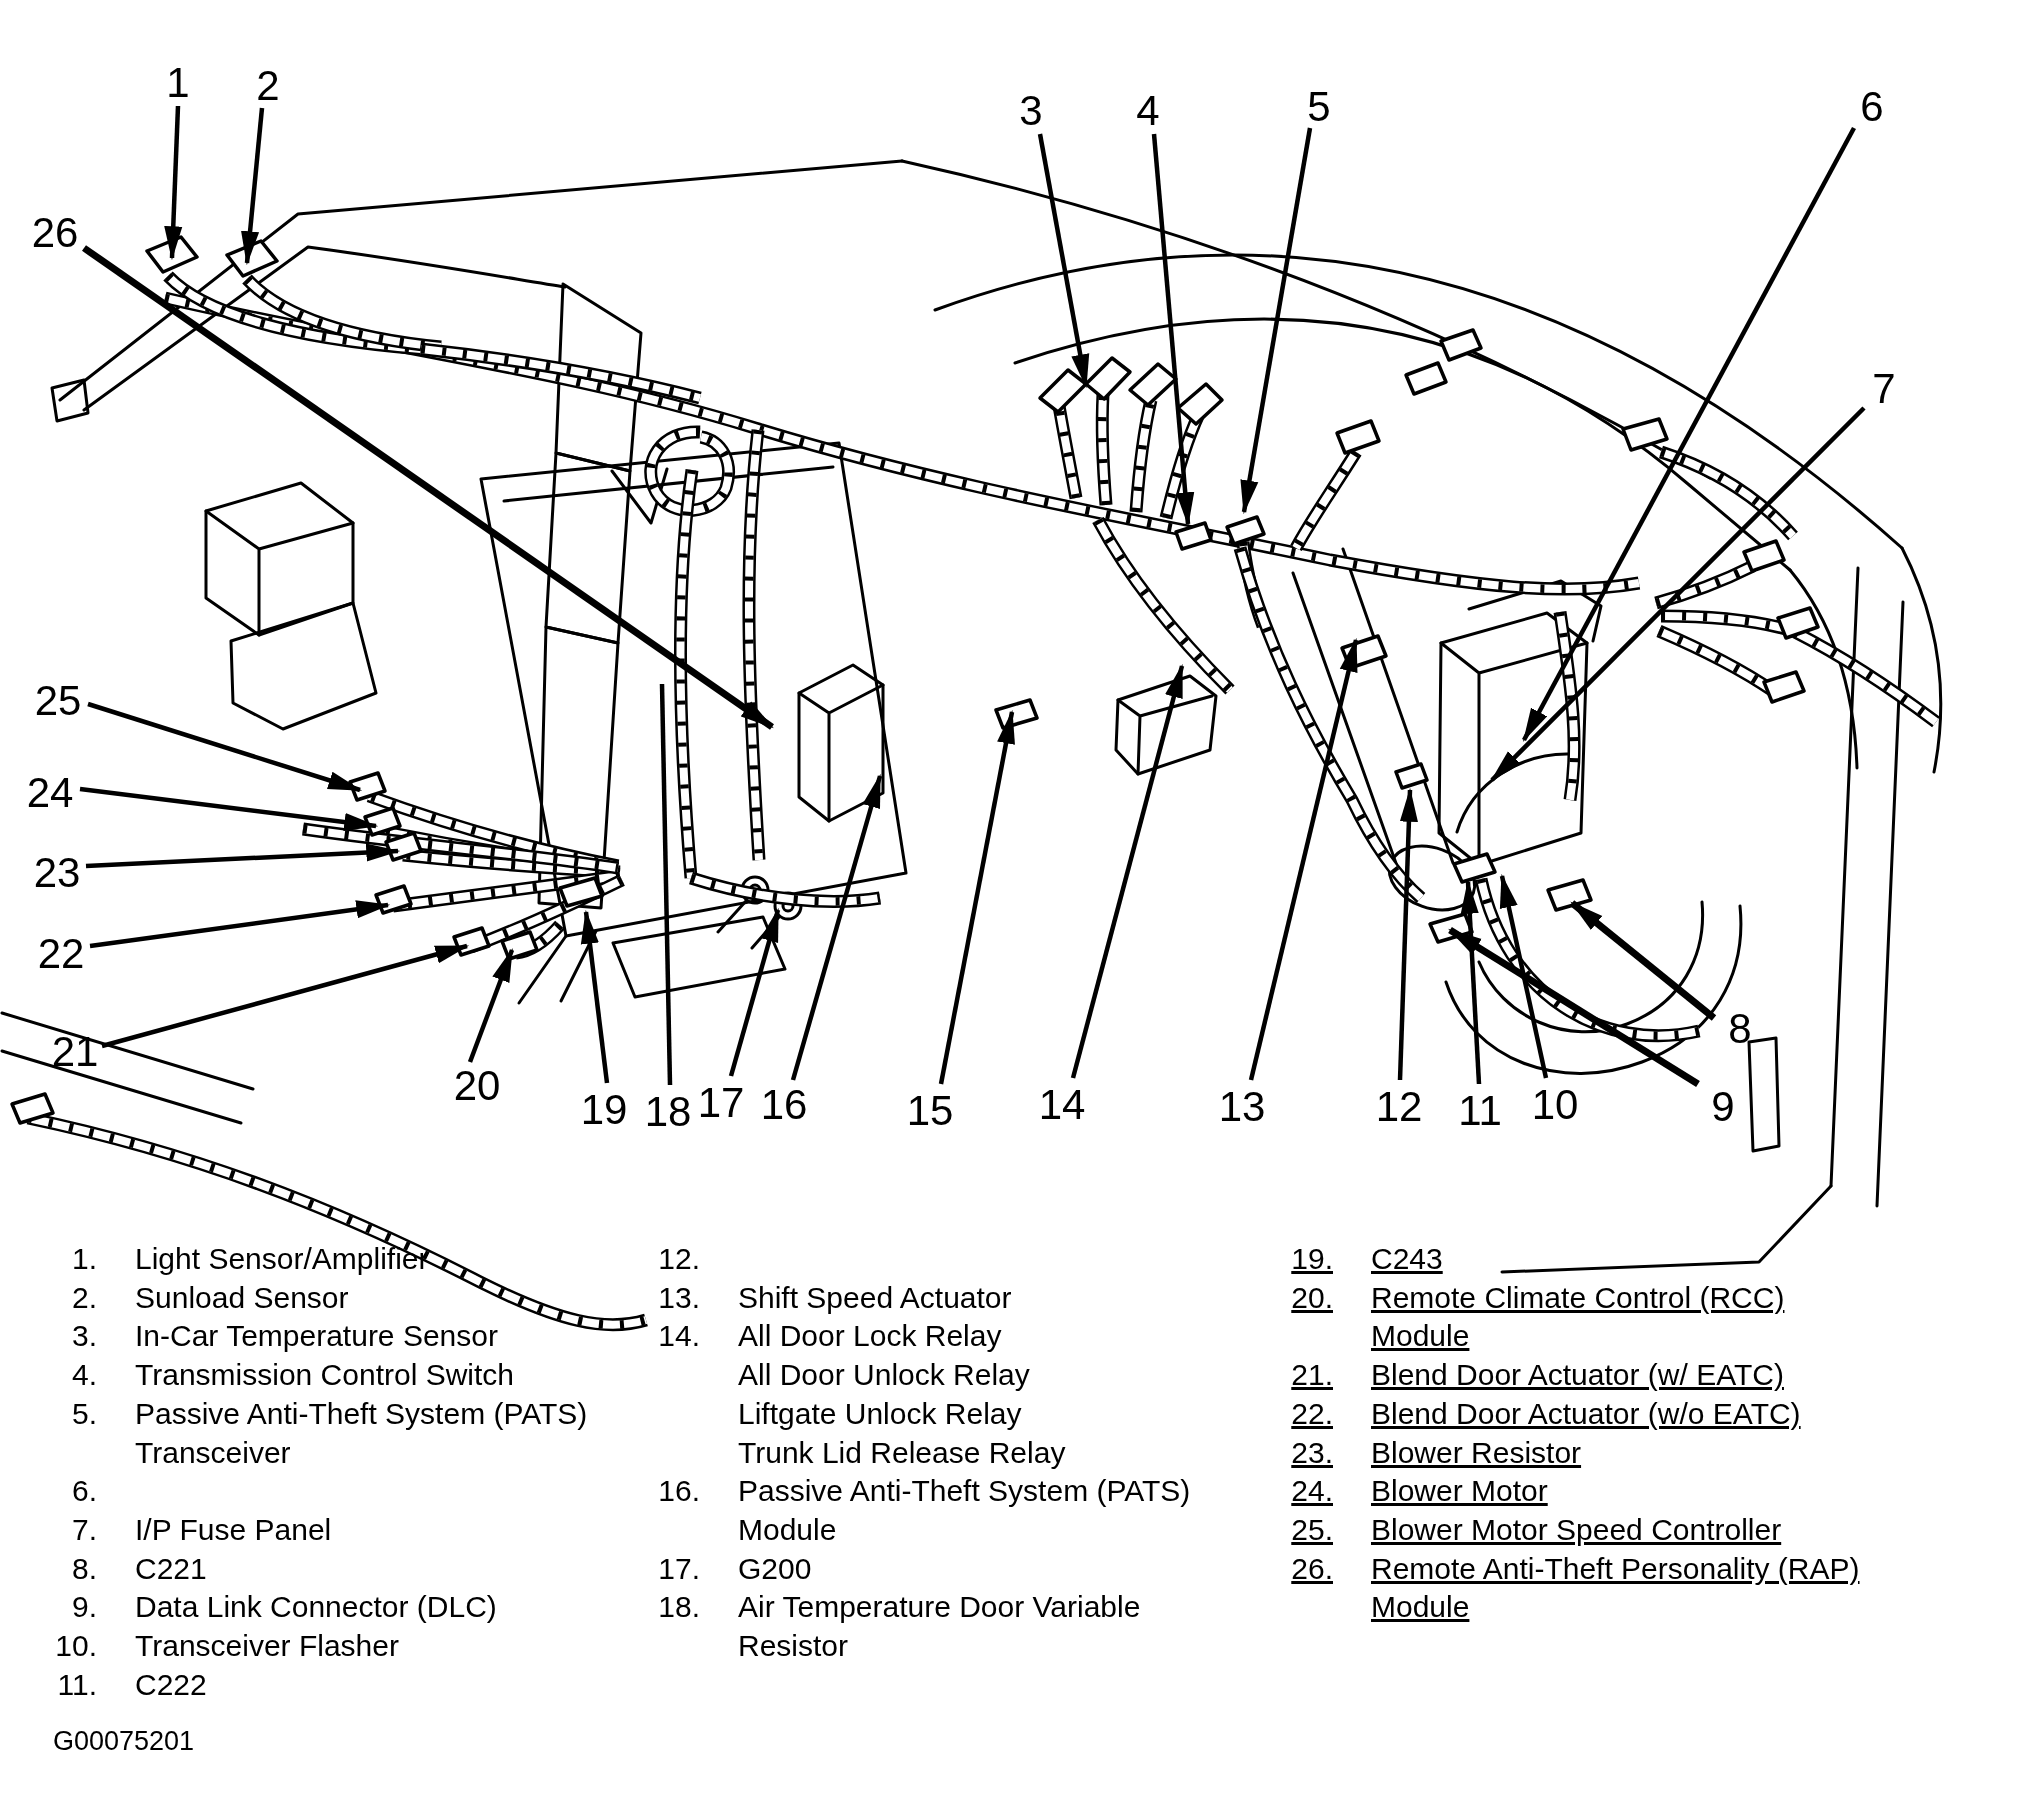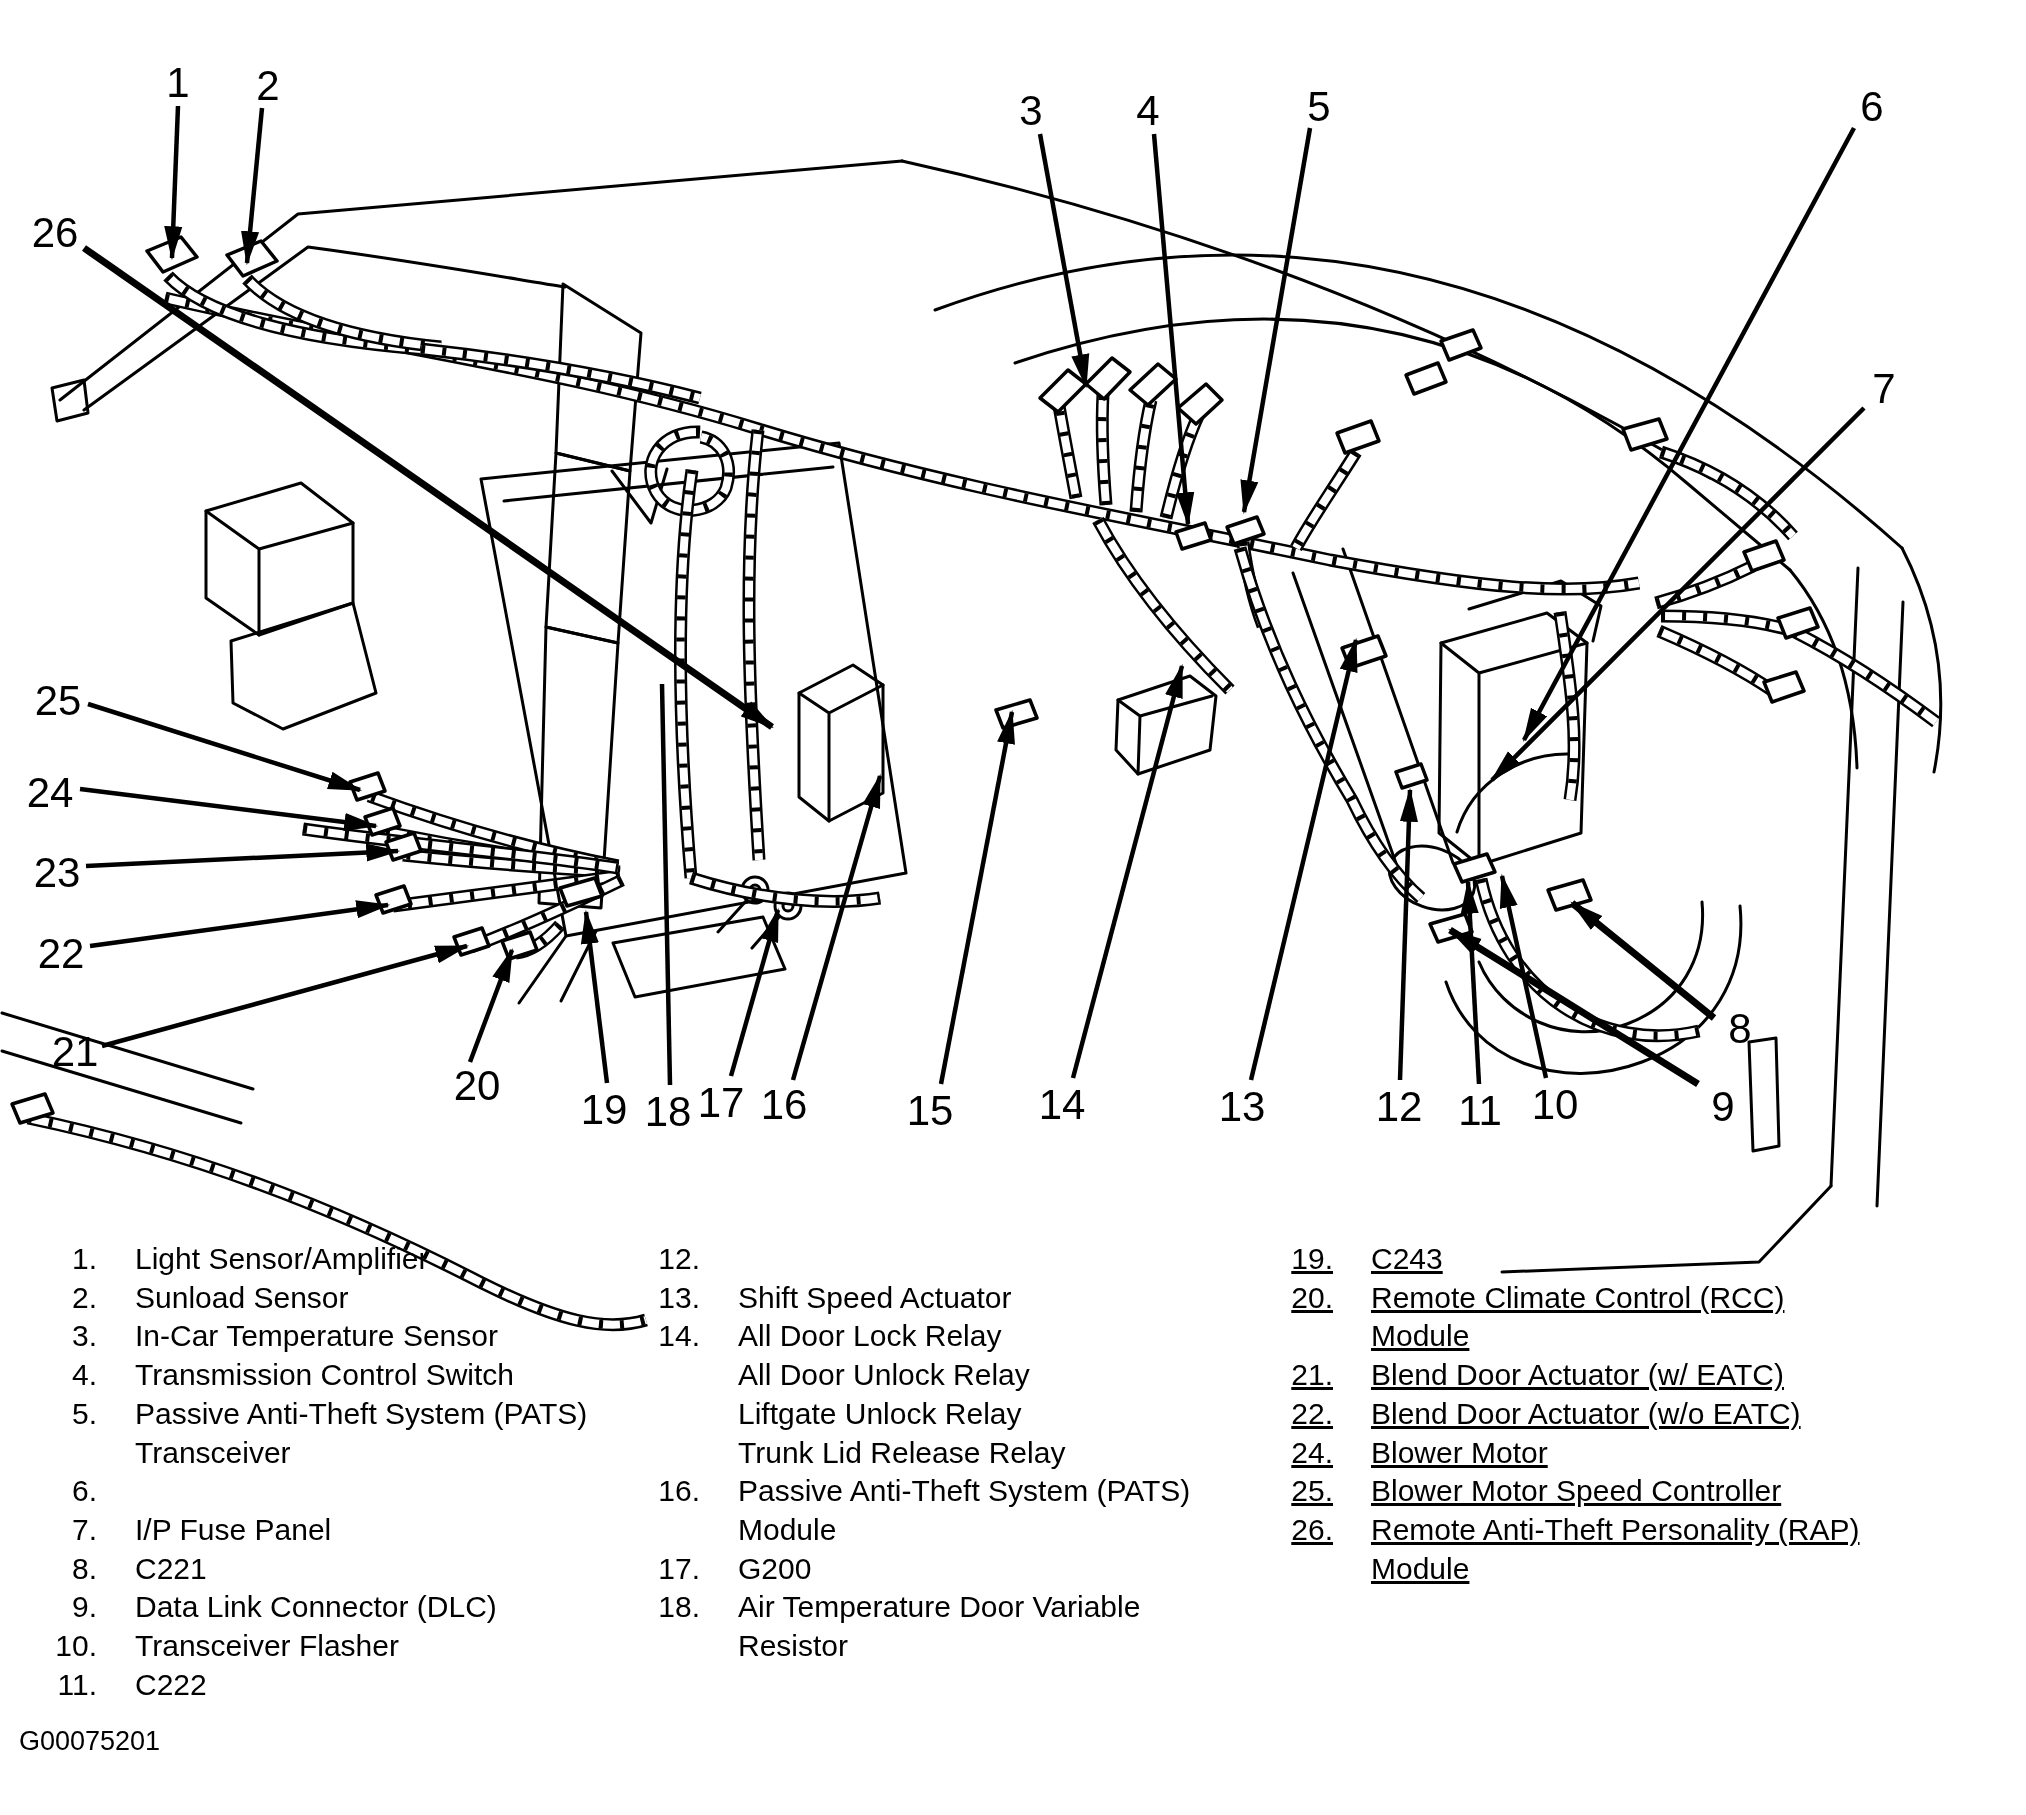--- a/index.html
+++ b/index.html
@@ -11,21 +11,21 @@
   .leader{stroke:#000;stroke-width:4.5;}
   .leader.thick{stroke-width:7;}
   .callout-num{font-family:"Liberation Sans",sans-serif;font-size:42px;fill:#000;
                text-anchor:middle;dominant-baseline:central;}
   .legend{position:absolute;top:1240px;left:0;width:2026px;}
   .legend-col{position:absolute;top:0;}
   .c1{left:37px;}  .c2{left:640px;} .c3{left:1273px;text-decoration:underline;}
   .leg-row{display:flex;align-items:flex-start;}
   .leg-num{width:60px;text-align:right;margin-right:18px;font-size:30px;line-height:38.7px;}
   .leg-text{font-size:30px;line-height:38.7px;white-space:pre-line;margin-left:20px;}
-  .fig-code{position:absolute;left:19px;top:1726px;font-size:27px;}
+  .fig-code{position:absolute;left:53px;top:1726px;font-size:27px;}
 </style>
 </head>
 <body>
 
 <div class="page">
 
   <svg width="2026" height="1815" viewBox="0 0 2026 1815">
     <defs>
       <marker id="ah" markerUnits="userSpaceOnUse" markerWidth="34" markerHeight="20" viewBox="0 0 30 16" refX="28" refY="8" orient="auto">
         <path d="M0,0 L30,8 L0,16 Z" fill="#000"></path>
@@ -377,20 +377,24 @@
         </div>
         <div class="leg-row">
           <div class="leg-num">21.</div>
           <div class="leg-text">Blend Door Actuator (w/ EATC)</div>
         </div>
         <div class="leg-row">
           <div class="leg-num">22.</div>
           <div class="leg-text">Blend Door Actuator (w/o EATC)</div>
         </div>
         <div class="leg-row">
+          <div class="leg-num">23.</div>
+          <div class="leg-text">Blower Resistor</div>
+        </div>
+        <div class="leg-row">
           <div class="leg-num">24.</div>
           <div class="leg-text">Blower Motor</div>
         </div>
         <div class="leg-row">
           <div class="leg-num">25.</div>
           <div class="leg-text">Blower Motor Speed Controller</div>
         </div>
         <div class="leg-row">
           <div class="leg-num">26.</div>
           <div class="leg-text">Remote Anti-Theft Personality (RAP)

